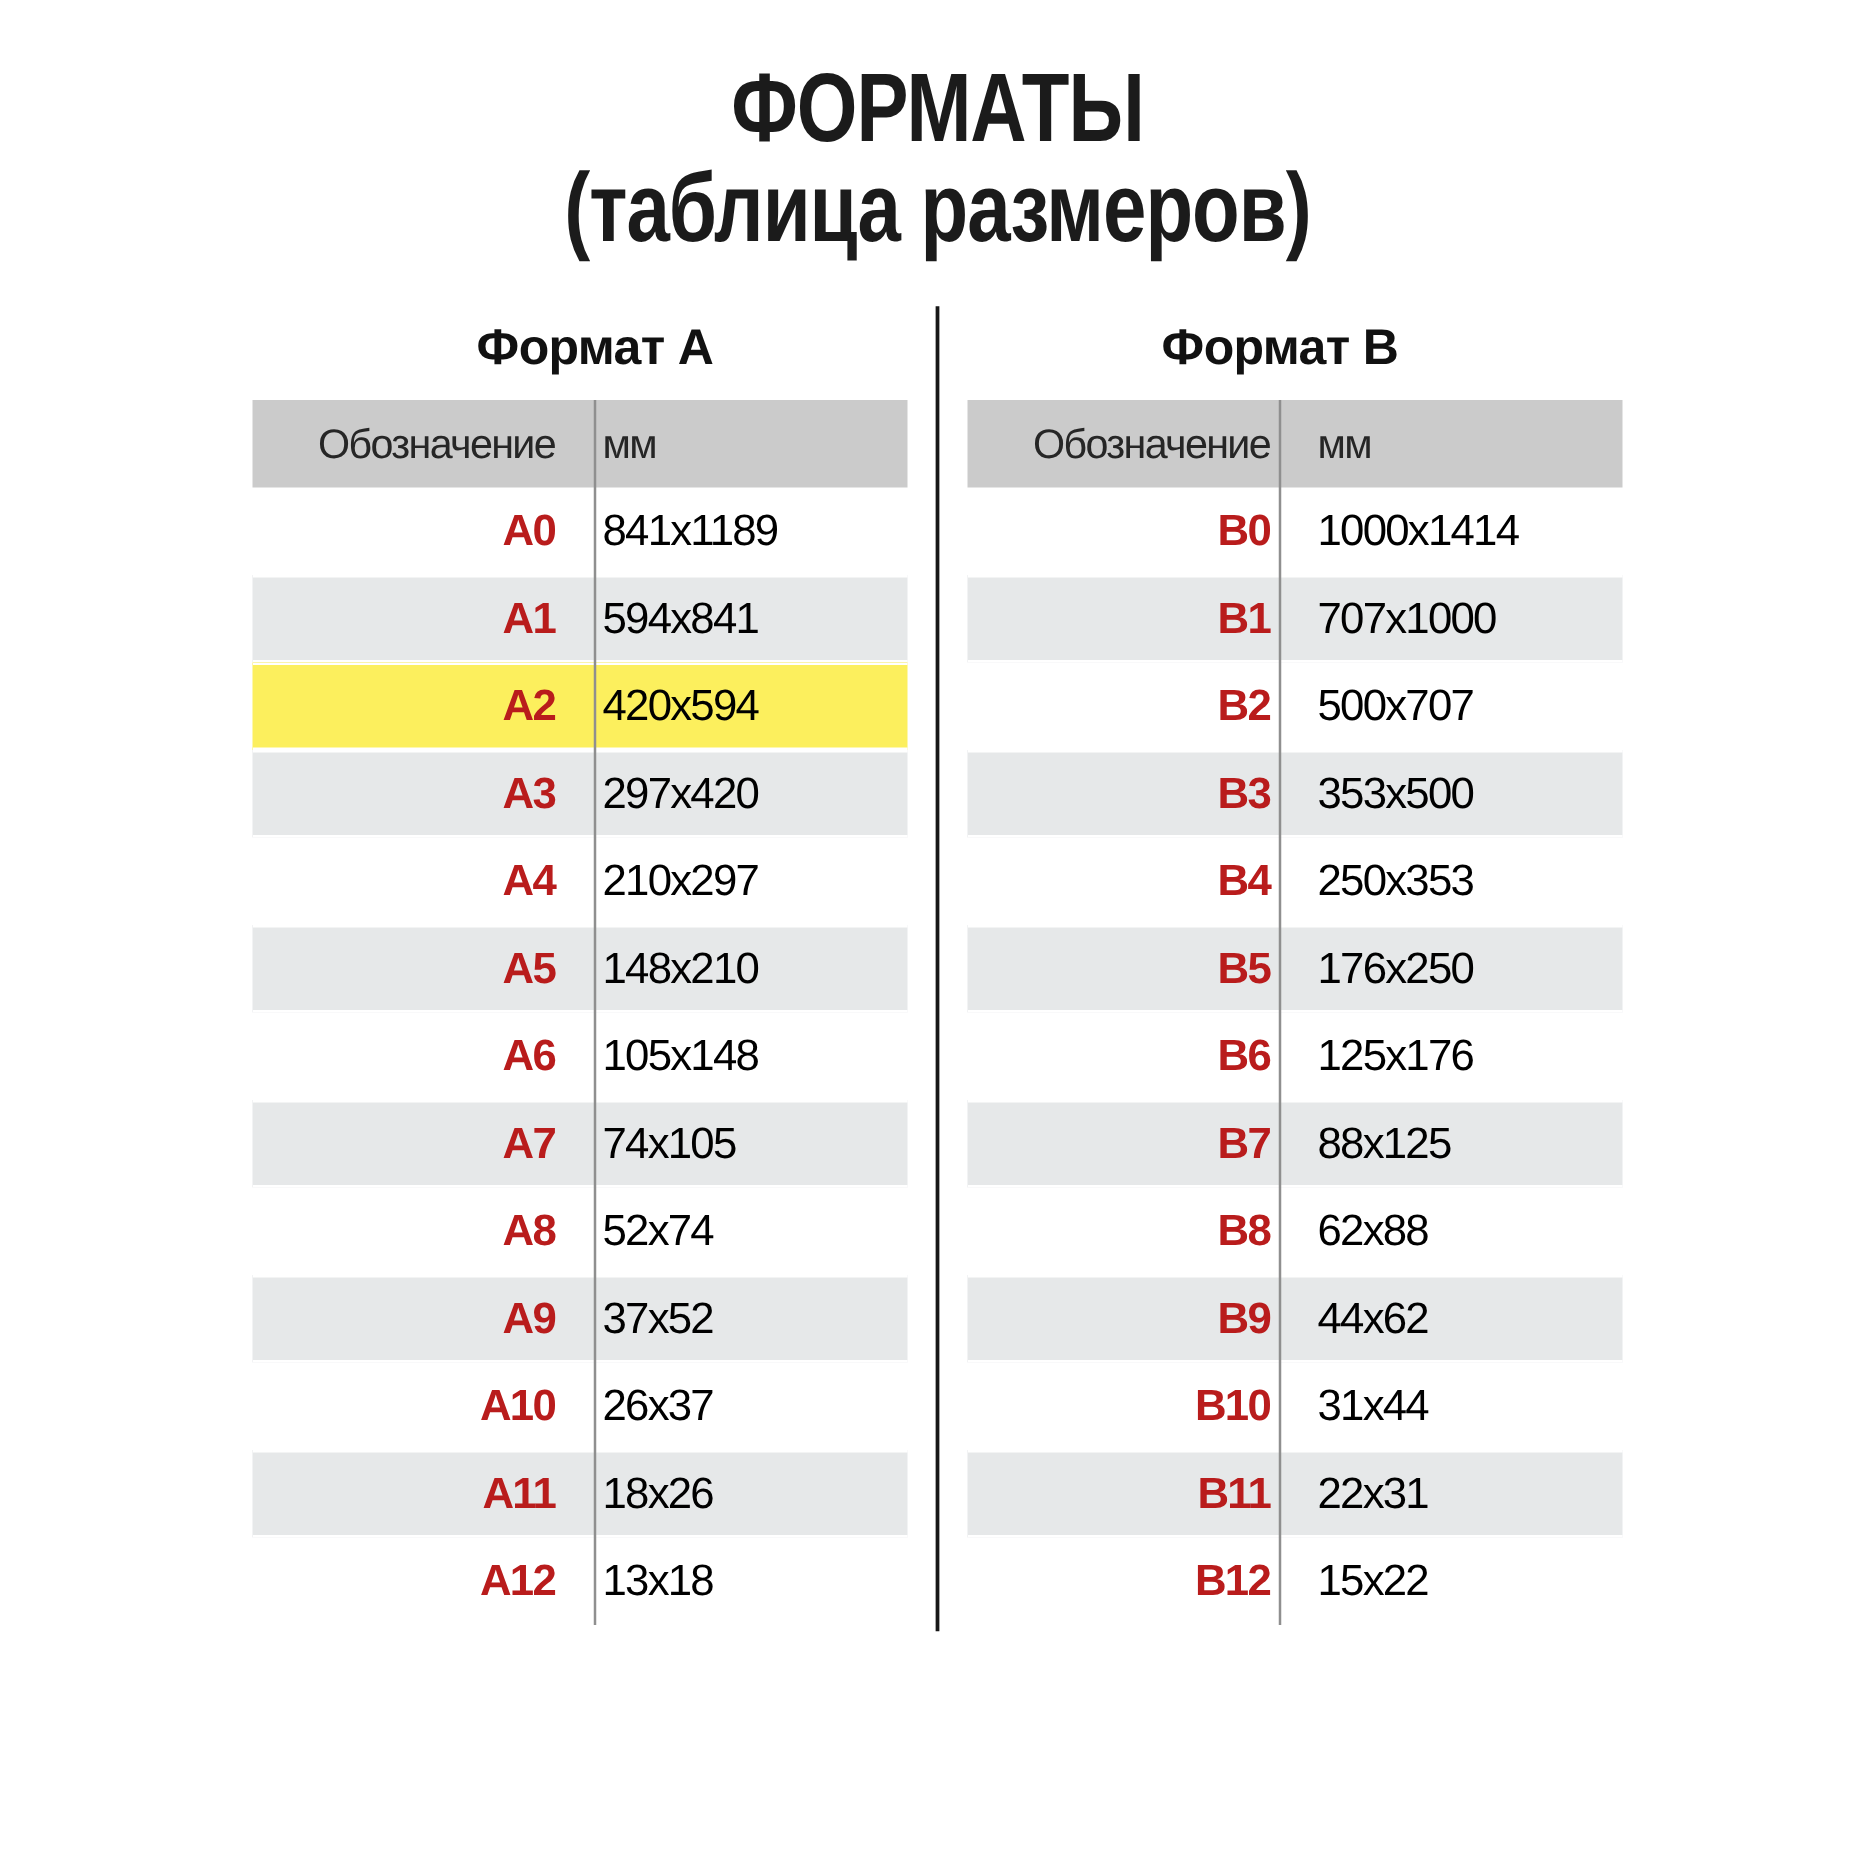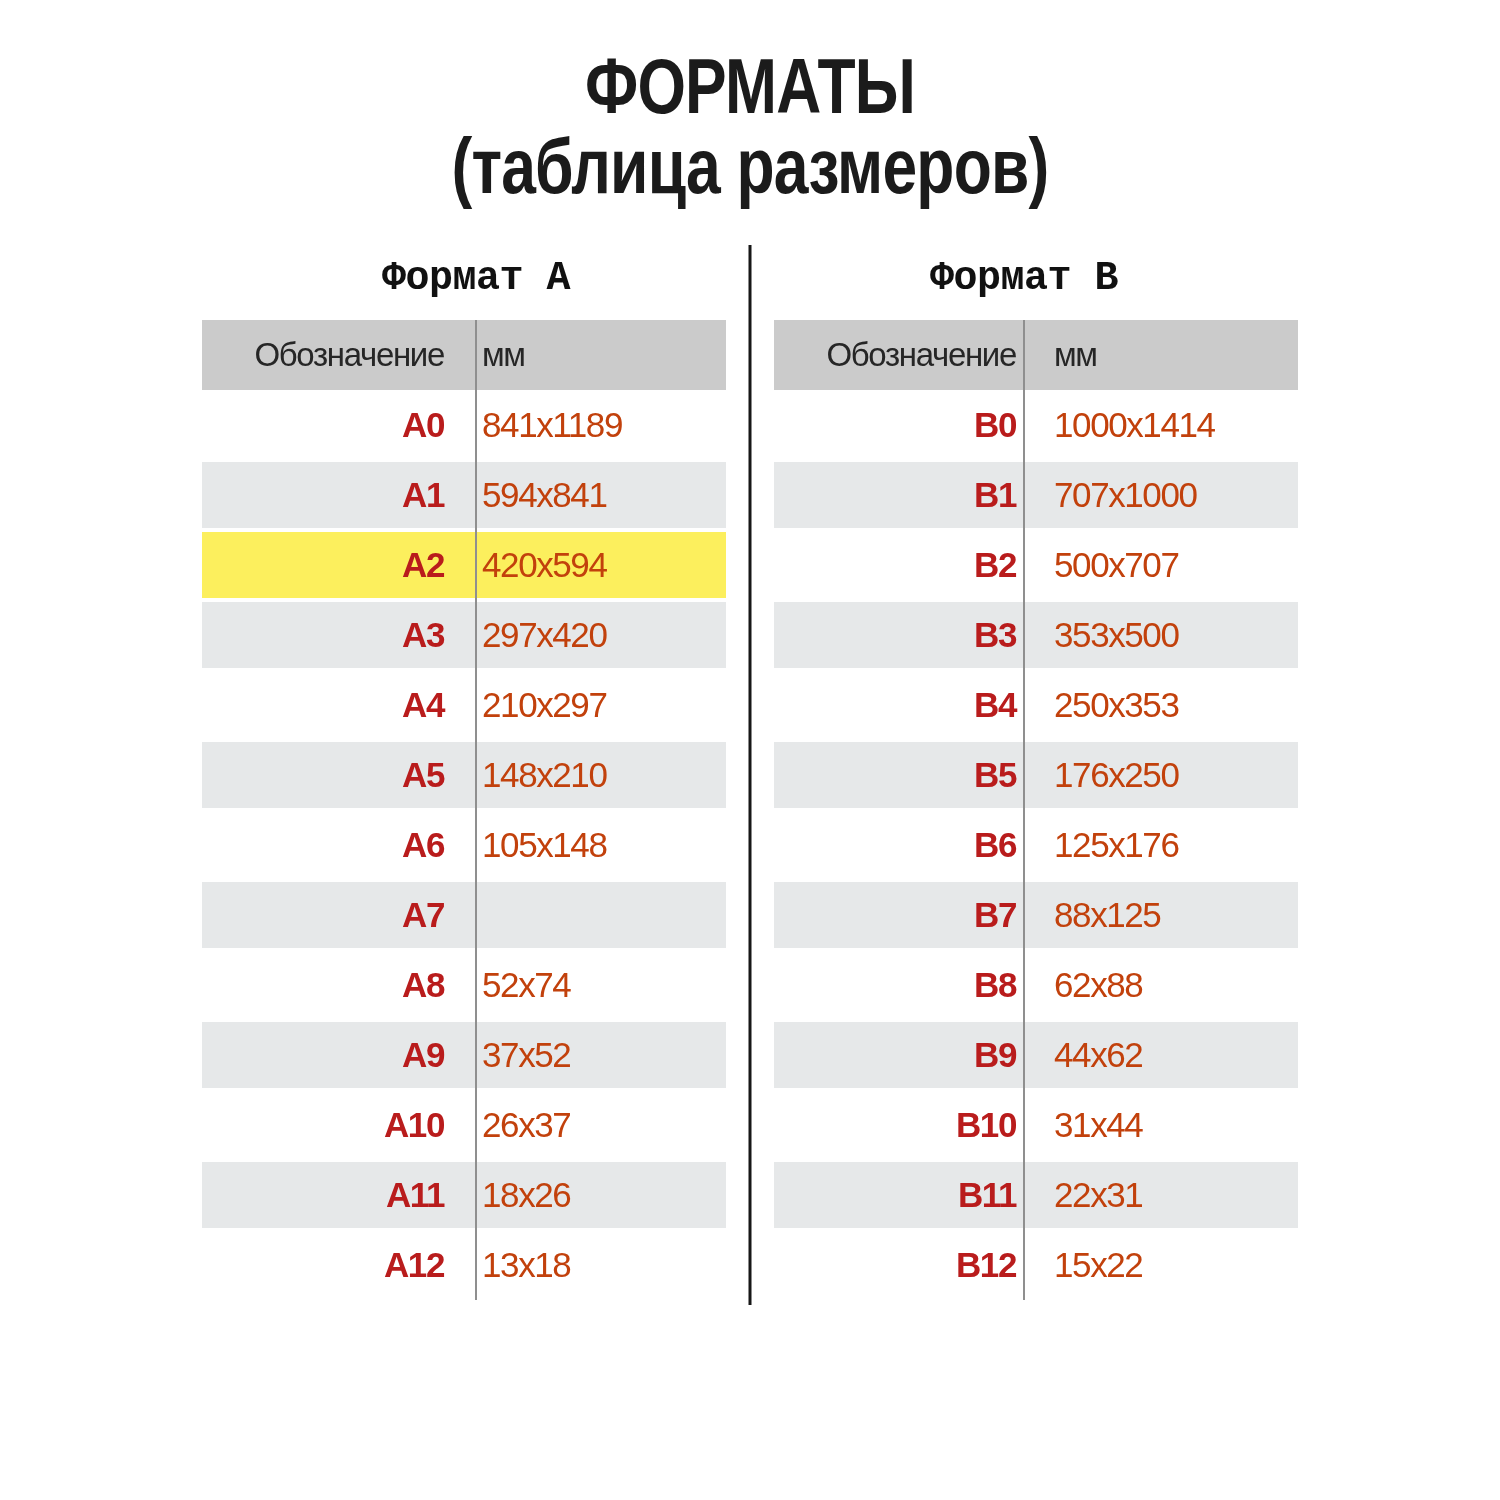--- a/index.html
+++ b/index.html
@@ -45,40 +45,39 @@
     width: 50%;
     display: flex;
     align-items: center;
     justify-content: center;
     font-size: 40px;
     font-weight: bold;
     color: #111111;
     letter-spacing: -0.5px;
     padding-bottom: 8px;
     box-sizing: border-box;
-    font-family: Liberation Mono, monospace;
   }
   .t-row {
     display: flex;
     height: 70px;
     gap: 48px;
   }
   .half {
     width: 50%;
     display: flex;
     box-sizing: border-box;
   }
   .cell {
     width: 50%;
     box-sizing: border-box;
     line-height: 70px;
     font-size: 35px;
     letter-spacing: -0.04em;
     white-space: nowrap;
-    color: #c2410c;
+    color: #000000;
   }
   .cell.label {
     text-align: right;
     padding-right: 20px;
     font-weight: bold;
     color: #b91c1c;
   }
   .cell.value {
     text-align: left;
     padding-left: 18px;
@@ -220,20 +219,21 @@
     </div>
     <div class="half half-b">
       <div class="cell label">B6</div>
       <div class="cell value">125x176</div>
     </div>
   </div>
 
   <div class="t-row stripe">
     <div class="half half-a">
       <div class="cell label">A7</div>
+      <div class="cell value">74x105</div>
     </div>
     <div class="half half-b">
       <div class="cell label">B7</div>
       <div class="cell value">88x125</div>
     </div>
   </div>
 
   <div class="t-row">
     <div class="half half-a">
       <div class="cell label">A8</div>

